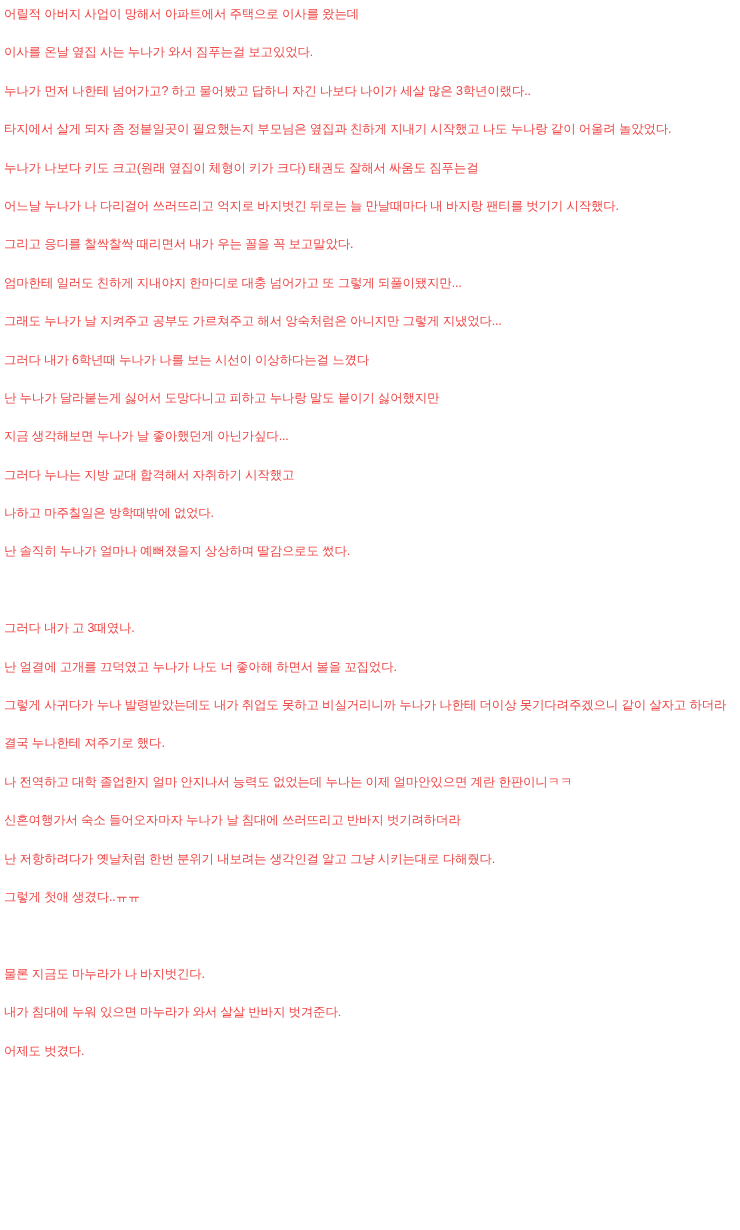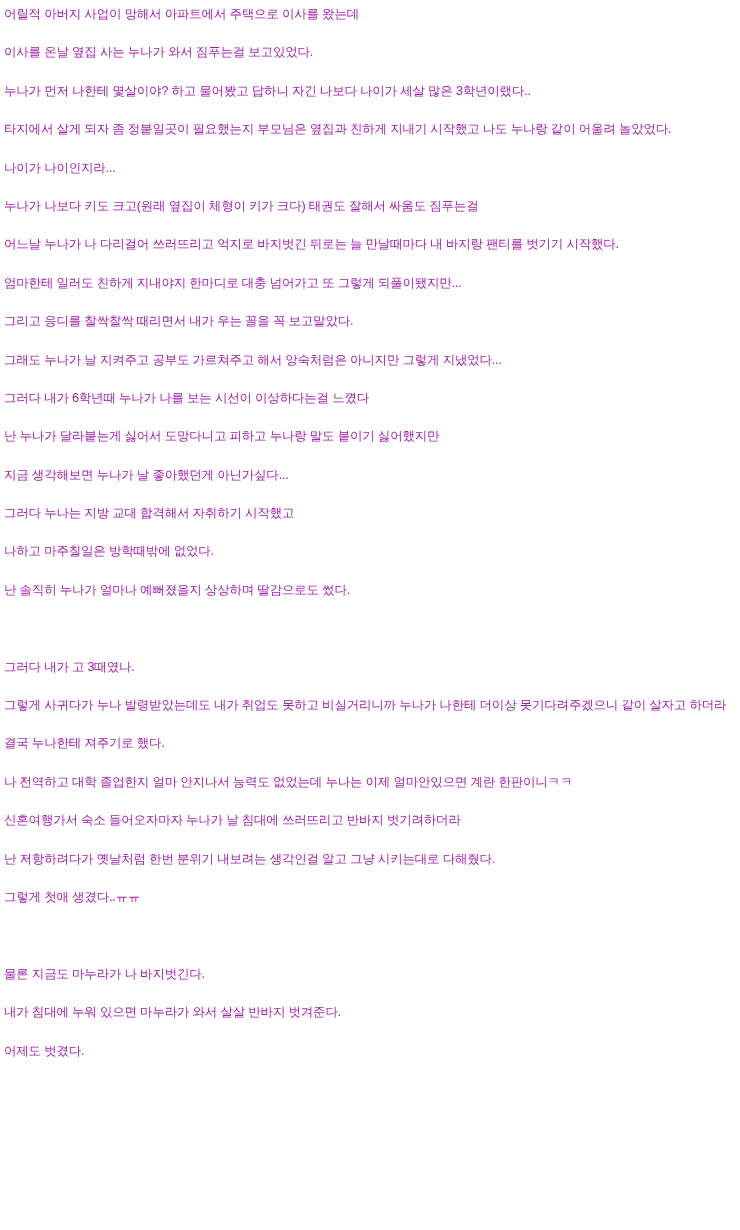--- a/index.html
+++ b/index.html
@@ -16,51 +16,51 @@
   }
   .post-body {
     padding: 8px 0 0 4px;
     width: 740px;
   }
   .text-line {
     margin: 0 0 25px 0;
     font-size: 12.5px;
     line-height: 13.4px;
     height: 13.4px;
-    color: #a21caf;
+    color: #ef4444;
     letter-spacing: -0.2px;
     white-space: nowrap;
     overflow: hidden;
   }
   .text-line.blank {
     visibility: hidden;
   }
 </style>
 </head>
 <body style="background: rgb(255, 255, 255);">
 
 <div class="post-body" style="color: rgb(51, 51, 51);">
     <p class="text-line">어릴적 아버지 사업이 망해서 아파트에서 주택으로 이사를 왔는데</p>
     <p class="text-line">이사를 온날 옆집 사는 누나가 와서 짐푸는걸 보고있었다.</p>
-    <p class="text-line">누나가 먼저 나한테 몇살이야? 하고 물어봤고 답하니 자긴 나보다 나이가 세살 많은 3학년이랬다..</p>
+    <p class="text-line">누나가 먼저 나한테 넘어가고? 하고 물어봤고 답하니 자긴 나보다 나이가 세살 많은 3학년이랬다..</p>
     <p class="text-line">타지에서 살게 되자 좀 정붙일곳이 필요했는지 부모님은 옆집과 친하게 지내기 시작했고 나도 누나랑 같이 어울려 놀았었다.</p>
-    <p class="text-line">나이가 나이인지라...</p>
     <p class="text-line">누나가 나보다 키도 크고(원래 옆집이 체형이 키가 크다) 태권도 잘해서 싸움도 짐푸는걸</p>
     <p class="text-line">어느날 누나가 나 다리걸어 쓰러뜨리고 억지로 바지벗긴 뒤로는 늘 만날때마다 내 바지랑 팬티를 벗기기 시작했다.</p>
+    <p class="text-line">그리고 응디를 찰싹찰싹 때리면서 내가 우는 꼴을 꼭 보고말았다.</p>
     <p class="text-line">엄마한테 일러도 친하게 지내야지 한마디로 대충 넘어가고 또 그렇게 되풀이됐지만...</p>
-    <p class="text-line">그리고 응디를 찰싹찰싹 때리면서 내가 우는 꼴을 꼭 보고말았다.</p>
     <p class="text-line">그래도 누나가 날 지켜주고 공부도 가르쳐주고 해서 앙숙처럼은 아니지만 그렇게 지냈었다...</p>
     <p class="text-line">그러다 내가 6학년때 누나가 나를 보는 시선이 이상하다는걸 느꼈다</p>
     <p class="text-line">난 누나가 달라붙는게 싫어서 도망다니고 피하고 누나랑 말도 붙이기 싫어했지만</p>
     <p class="text-line">지금 생각해보면 누나가 날 좋아했던게 아닌가싶다...</p>
     <p class="text-line">그러다 누나는 지방 교대 합격해서 자취하기 시작했고</p>
     <p class="text-line">나하고 마주칠일은 방학때밖에 없었다.</p>
     <p class="text-line">난 솔직히 누나가 얼마나 예뻐졌을지 상상하며 딸감으로도 썼다.</p>
     <p class="text-line blank">&nbsp;</p>
     <p class="text-line">그러다 내가 고 3때였나.</p>
+    <p class="text-line">난 얼결에 고개를 끄덕였고 누나가 나도 너 좋아해 하면서 볼을 꼬집었다.</p>
     <p class="text-line">그렇게 사귀다가 누나 발령받았는데도 내가 취업도 못하고 비실거리니까 누나가 나한테 더이상 못기다려주겠으니 같이 살자고 하더라</p>
     <p class="text-line">결국 누나한테 져주기로 했다.</p>
     <p class="text-line">나 전역하고 대학 졸업한지 얼마 안지나서 능력도 없었는데 누나는 이제 얼마안있으면 계란 한판이니ㅋㅋ</p>
     <p class="text-line">신혼여행가서 숙소 들어오자마자 누나가 날 침대에 쓰러뜨리고 반바지 벗기려하더라</p>
     <p class="text-line">난 저항하려다가 옛날처럼 한번 분위기 내보려는 생각인걸 알고 그냥 시키는대로 다해줬다.</p>
     <p class="text-line">그렇게 첫애 생겼다..ㅠㅠ</p>
     <p class="text-line blank">&nbsp;</p>
     <p class="text-line">물론 지금도 마누라가 나 바지벗긴다.</p>
     <p class="text-line">내가 침대에 누워 있으면 마누라가 와서 살살 반바지 벗겨준다.</p>
     <p class="text-line">어제도 벗겼다.</p>

